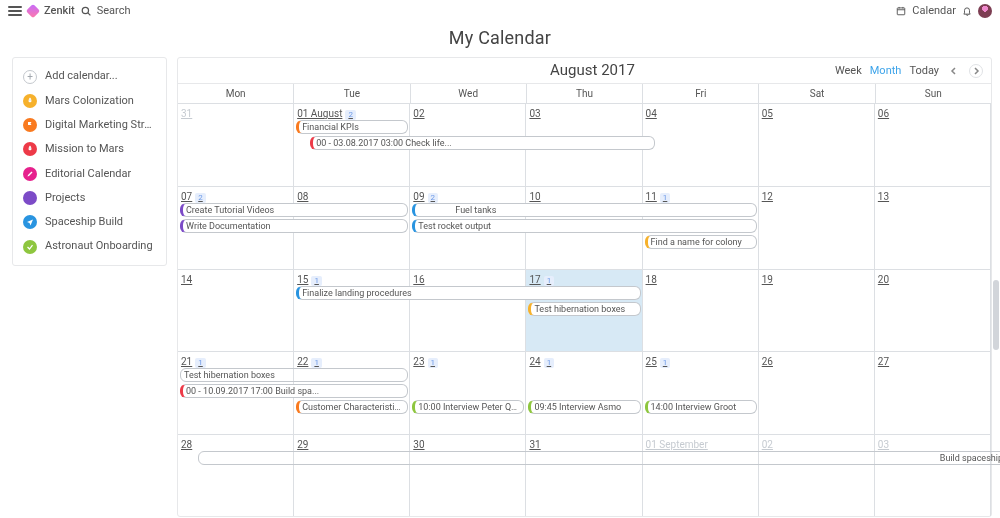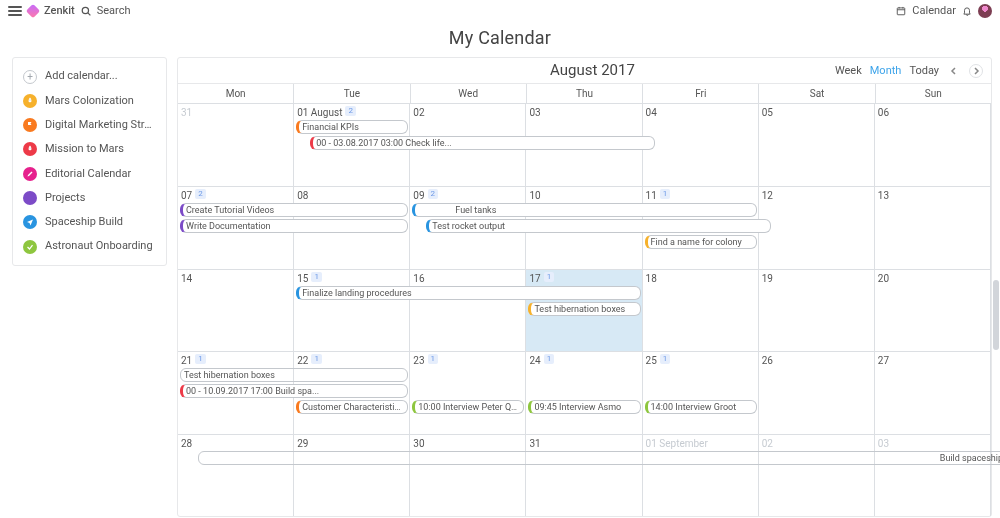--- a/index.html
+++ b/index.html
@@ -58,21 +58,21 @@
   .dow { flex:1; text-align:center; color:#555; font-size:10px; display:flex; align-items:center; justify-content:center; border-right:1px solid var(--grid-border); }
   .dow:last-child { border-right:none; }
 
   .grid { flex:1; display:flex; flex-direction:column; }
   .week { flex:1; display:flex; border-bottom:1px solid var(--grid-border); position:relative; min-height:0; }
   .week:last-child { border-bottom:none; }
   .day { flex:1; border-right:1px solid var(--grid-border); position:relative; padding:2px 3px; min-height:0; overflow:hidden; }
   .day:last-child { border-right:none; }
   .day.past-month .daynum, .day.next-month .daynum { color:var(--faded); }
   .day.selected { background:#d7e9f5; }
-  .daynum { font-size:10px; color:#555; display:flex; align-items:flex-start; gap:3px; height:14px; }
+  .daynum { font-size:10px; color:#555; display:flex; align-items:flex-end; gap:3px; height:14px;text-decoration:underline; }
   .badge { background:var(--badge-bg); color:var(--badge-fg); font-size:8px; padding:0 3px; border-radius:2px; line-height:10px; height:10px; }
 
   .event-layer { position:absolute; left:0; right:0; top:16px; }
   .event { position:absolute; height:14px; border:1px solid #c4c8cd; border-left-width:3px; border-radius:6px; background:#fff; font-size:9px; line-height:12px; padding:0 3px; color:#555; white-space:nowrap; overflow:hidden; text-overflow:ellipsis; cursor:pointer; }
   .event.no-border { border:none; border-left:3px solid; background:transparent; }
 
   
   .rscroll { position:absolute; right:1px; top:280px; width:6px; height:70px; background:#d2d5da; border-radius:3px; }
   .wrap { position:relative; width:1000px; height:518px; }
 </style>
@@ -286,21 +286,21 @@
             </div>
             <div class="day">
               <div class="daynum">
                 <span>13</span>
               </div>
             </div>
             <div class="event-layer">
               <div class="event" style="left: 0%; width: calc(28.5714% - 4px); top: 0px; margin-left: 2px; border-left-color: rgb(124, 75, 199);">Create Tutorial Videos</div>
               <div class="event" style="left: 28.5714%; width: calc(42.8571% - 4px); top: 0px; margin-left: 2px; border-left-color: rgb(41, 148, 224); padding-left: 40px;">Fuel tanks</div>
               <div class="event" style="left: 0%; width: calc(28.5714% - 4px); top: 16px; margin-left: 2px; border-left-color: rgb(124, 75, 199);">Write Documentation</div>
-              <div class="event" style="left: 28.5714%; width: calc(42.8571% - 4px); top: 16px; margin-left: 16px; border-left-color: rgb(41, 148, 224);">Test rocket output</div>
+              <div class="event" style="left: 28.5714%; width: calc(42.8571% - 4px); top: 16px; margin-left: 2px; border-left-color: rgb(41, 148, 224);">Test rocket output</div>
               <div class="event" style="left: 57.1429%; width: calc(14.2857% - 4px); top: 32px; margin-left: 2px; border-left-color: rgb(246, 177, 44);">Find a name for colony</div>
             </div>
           </div>
           <div class="week">
             <div class="day">
               <div class="daynum">
                 <span>14</span>
               </div>
             </div>
             <div class="day">

